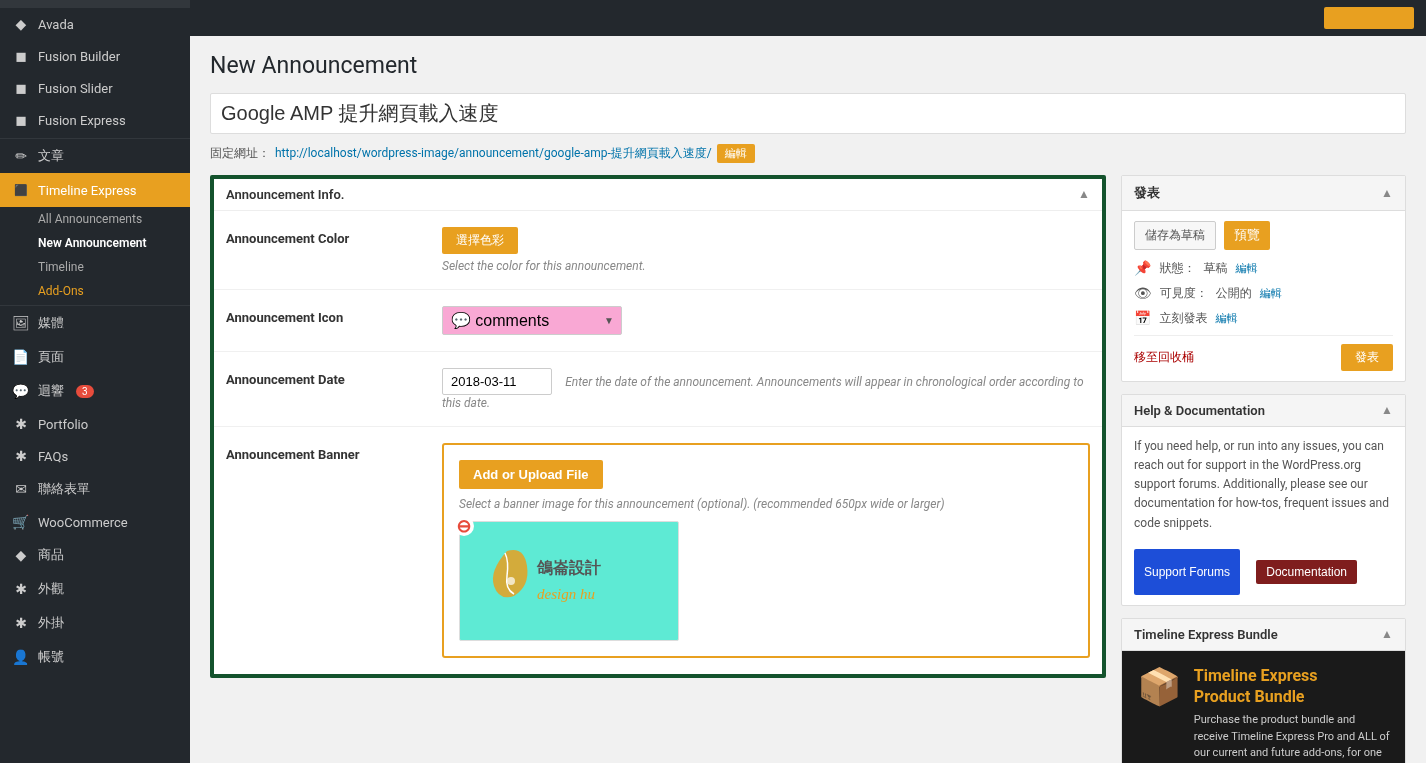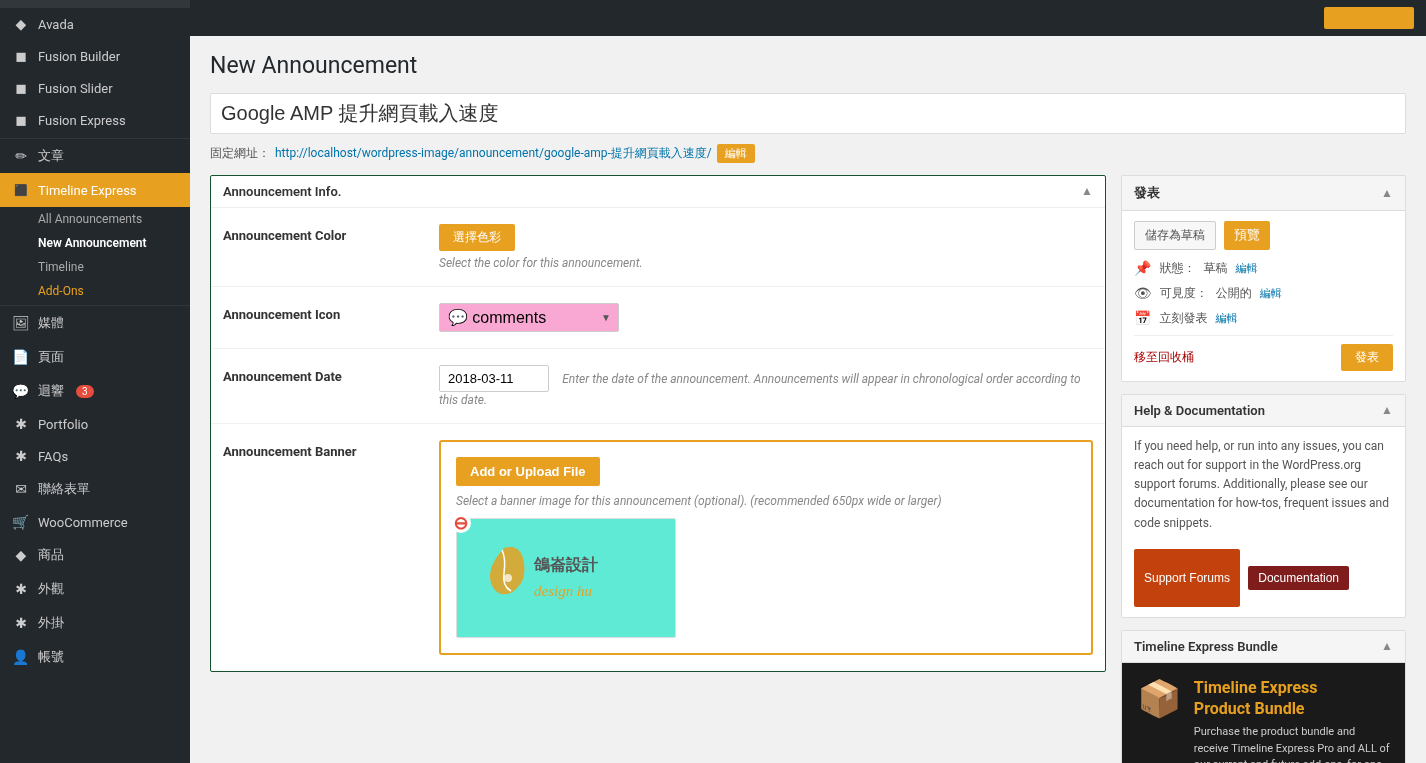--- a/index.html
+++ b/index.html
@@ -22,21 +22,21 @@
     .top-bar { background: #23282d; height: 36px; display: flex; align-items: center; padding: 0 12px; justify-content: flex-end; }
 
     
     .page-content { padding: 15px 20px; }
     .page-title { font-size: 23px; font-weight: 400; color: #23282d; margin-bottom: 12px; line-height: 1.3; }
     .permalink-bar { display: flex; align-items: center; gap: 5px; font-size: 12px; color: #555; margin-bottom: 12px; flex-wrap: wrap; }
     .permalink-bar a { color: #0073aa; text-decoration: none; }
     .permalink-bar .edit-btn { background: #e8a020; color: #fff; padding: 2px 8px; border-radius: 2px; font-size: 11px; cursor: pointer; }
 
     
-    .main-panel { background: #fff; border: 1px solid #14532d; border-radius: 2px; margin-bottom: 15px; }
+    .main-panel { background: #fff; border: 4px solid #14532d; border-radius: 2px; margin-bottom: 15px; }
     .panel-header { padding: 8px 12px; border-bottom: 1px solid #eee; font-weight: 600; font-size: 13px; display: flex; justify-content: space-between; align-items: center; }
     .panel-body { padding: 0; }
 
     .field-row { display: flex; align-items: flex-start; padding: 16px 12px; border-bottom: 1px solid #f0f0f0; gap: 36px; }
     .field-row:last-child { border-bottom: none; }
     .field-label { min-width: 180px; font-weight: 700; font-size: 13px; padding-top: 4px; }
     .field-content { flex: 1; }
     .field-help { color: #888; font-size: 12px; font-style: italic; margin-top: 5px; }
 
     .color-btn { background: #e8a020; color: #fff; border: none; padding: 5px 14px; border-radius: 2px; cursor: pointer; font-size: 12px; }
@@ -61,21 +61,21 @@
     .publish-row { display: flex; align-items: center; gap: 8px; margin-bottom: 8px; font-size: 12px; color: #555; }
     .publish-row .icon { font-size: 14px; }
     .publish-row a { color: #0073aa; text-decoration: none; }
     .publish-actions { display: flex; justify-content: space-between; align-items: center; margin-top: 8px; padding-top: 8px; border-top: 1px solid #eee; }
     .btn-save-draft { background: #f7f7f7; border: 1px solid #ccc; color: #555; padding: 5px 10px; border-radius: 2px; cursor: pointer; font-size: 12px; }
     .btn-preview { background: #e8a020; color: #fff; border: none; padding: 5px 10px; border-radius: 2px; cursor: pointer; font-size: 13px; }
     .btn-publish { background: #e8a020; color: #fff; border: none; padding: 5px 14px; border-radius: 2px; cursor: pointer; font-size: 12px; }
     .btn-trash { color: #a00; font-size: 12px; cursor: pointer; text-decoration: none; }
 
     .help-text { font-size: 12px; color: #555; line-height: 1.6; }
-    .btn-support { background: #c2410c; color: #fff; border: none; padding: 22px 10px; border-radius: 2px; cursor: pointer; font-size: 12px; margin-top: 8px; margin-right: 5px; }
+    .btn-support { background: #1d4ed8; color: #fff; border: none; padding: 16px 10px; border-radius: 2px; cursor: pointer; font-size: 12px; margin-top: 8px; margin-right: 13px; }
     .btn-docs { background: #7f1d1d; color: #fff; border: none; padding: 5px 10px; border-radius: 2px; cursor: pointer; font-size: 12px; margin-top: 8px; }
 
     .bundle-banner { background: #1a1a1a; color: #fff; padding: 15px; display: flex; gap: 12px; align-items: flex-start; }
     .bundle-icon { font-size: 36px; }
     .bundle-title { font-size: 16px; font-weight: 700; color: #fff; line-height: 1.3; margin-bottom: 5px; }
     .bundle-title span { color: #e8a020; }
     .bundle-text { font-size: 11px; color: #ccc; line-height: 1.5; }
 
     .chevron-icon { font-size: 12px; color: #888; }
   </style>

